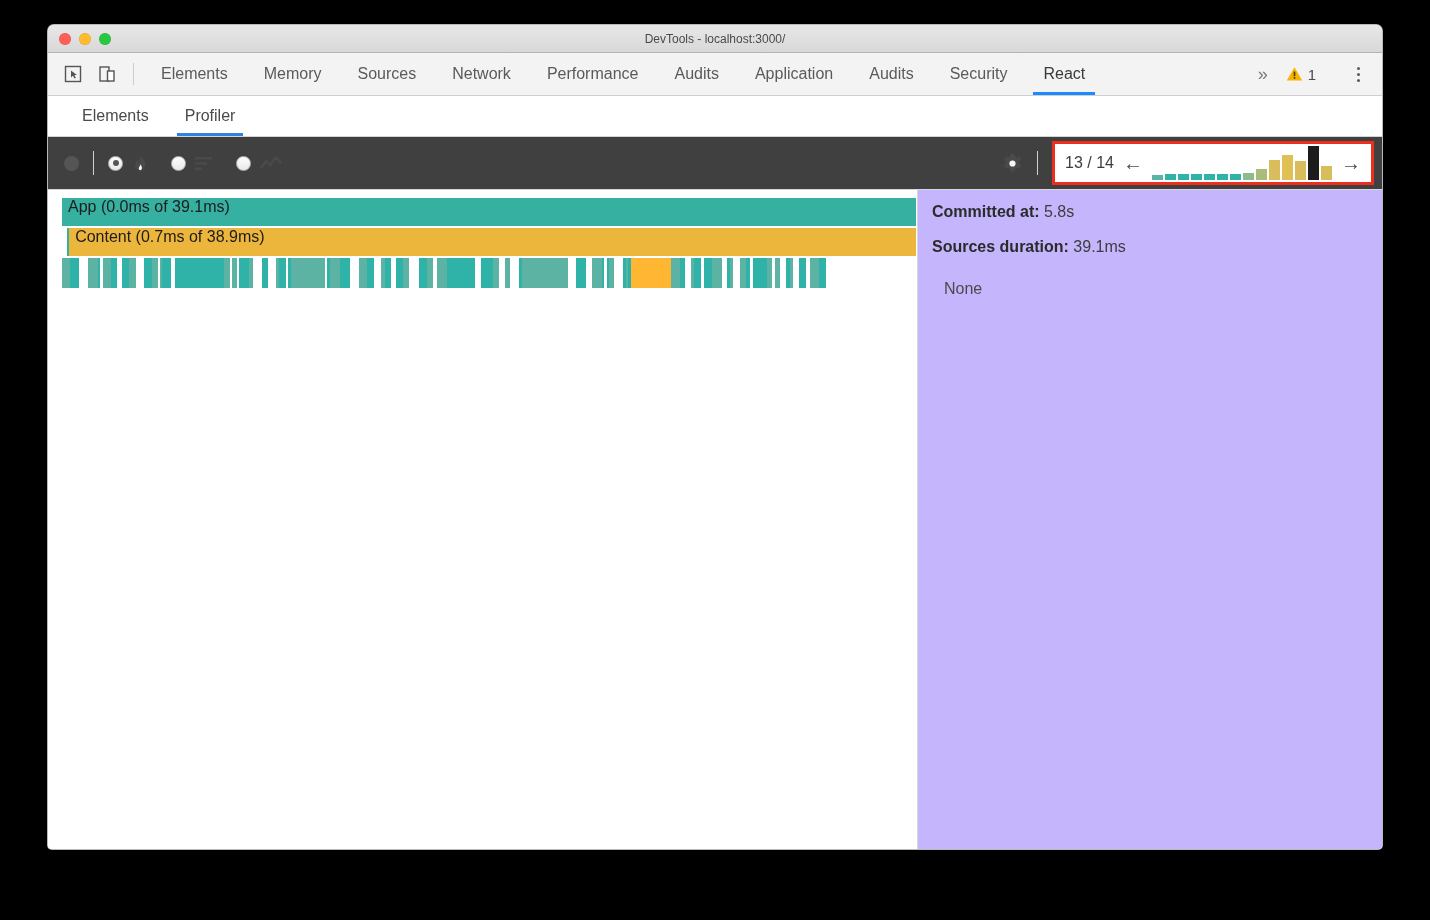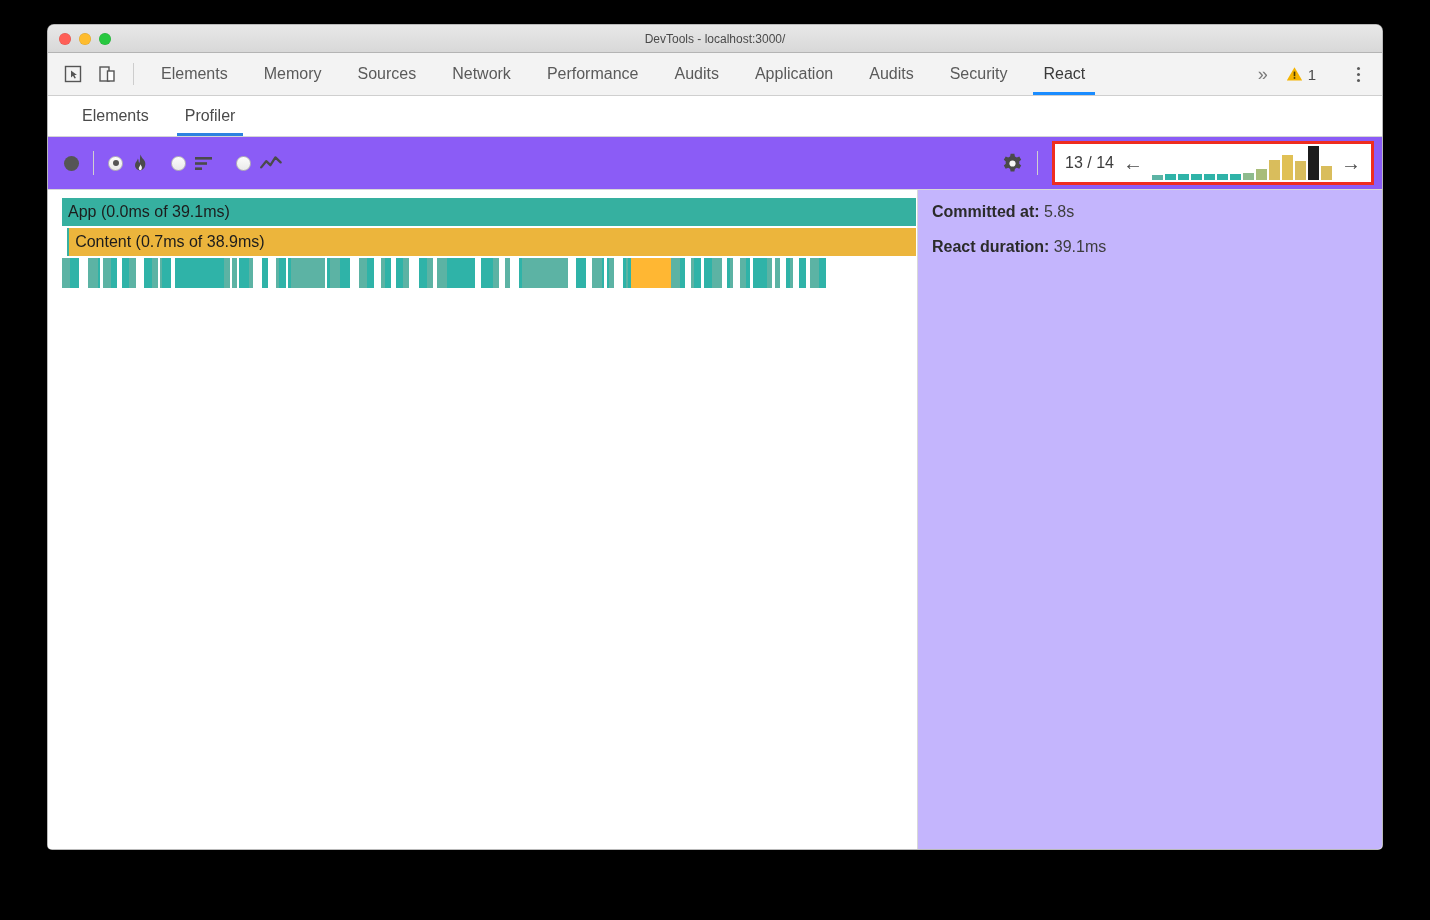--- a/index.html
+++ b/index.html
@@ -136,21 +136,21 @@
   .sub-tab.active::after {
     content: "";
     position: absolute;
     left: 10px; right: 10px; bottom: 0;
     height: 3px;
     background: #2e82e0;
   }
   
   #profiler-toolbar {
     height: 52px;
-    background: #8b5cf6;
+    background: #404040;
     border-bottom: 1px solid #d8d8d8;
     display: flex;
     align-items: center;
     padding-left: 16px;
     position: relative;
   }
   .record-dot {
     width: 15px; height: 15px;
     border-radius: 50%;
     background: #555555;
@@ -223,21 +223,20 @@
   .flame-row {
     position: relative;
     height: 28px;
     margin: 0 0 2px 14px;
     display: flex;
     align-items: center;
   }
   .flame-block {
     height: 28px;
     display: flex;
-    align-items: center;
     box-sizing: border-box;
     border-right: 1px solid #ffffff;
   }
   .flame-label {
     font-size: 16px;
     color: #1c1c1c;
     padding-left: 6px;
     white-space: nowrap;
     overflow: hidden;
   }
@@ -552,20 +551,21 @@
     </div>
 
     <div id="commit-info-pane">
       <div id="ci-header">Commit information</div>
       <div id="ci-body">
         <div class="ci-line">
           <b>Committed at</b><b>:</b>
           <span>5.8s</span>
         </div>
         <div class="ci-line">
-          <b>React duration</b><b>:</b>
+          <b>Sources duration</b><b>:</b>
           <span>39.1ms</span>
         </div>
+        <div class="ci-none">None</div>
       </div>
     </div>
 
   </div>
 </div>
 
 </body></html>

